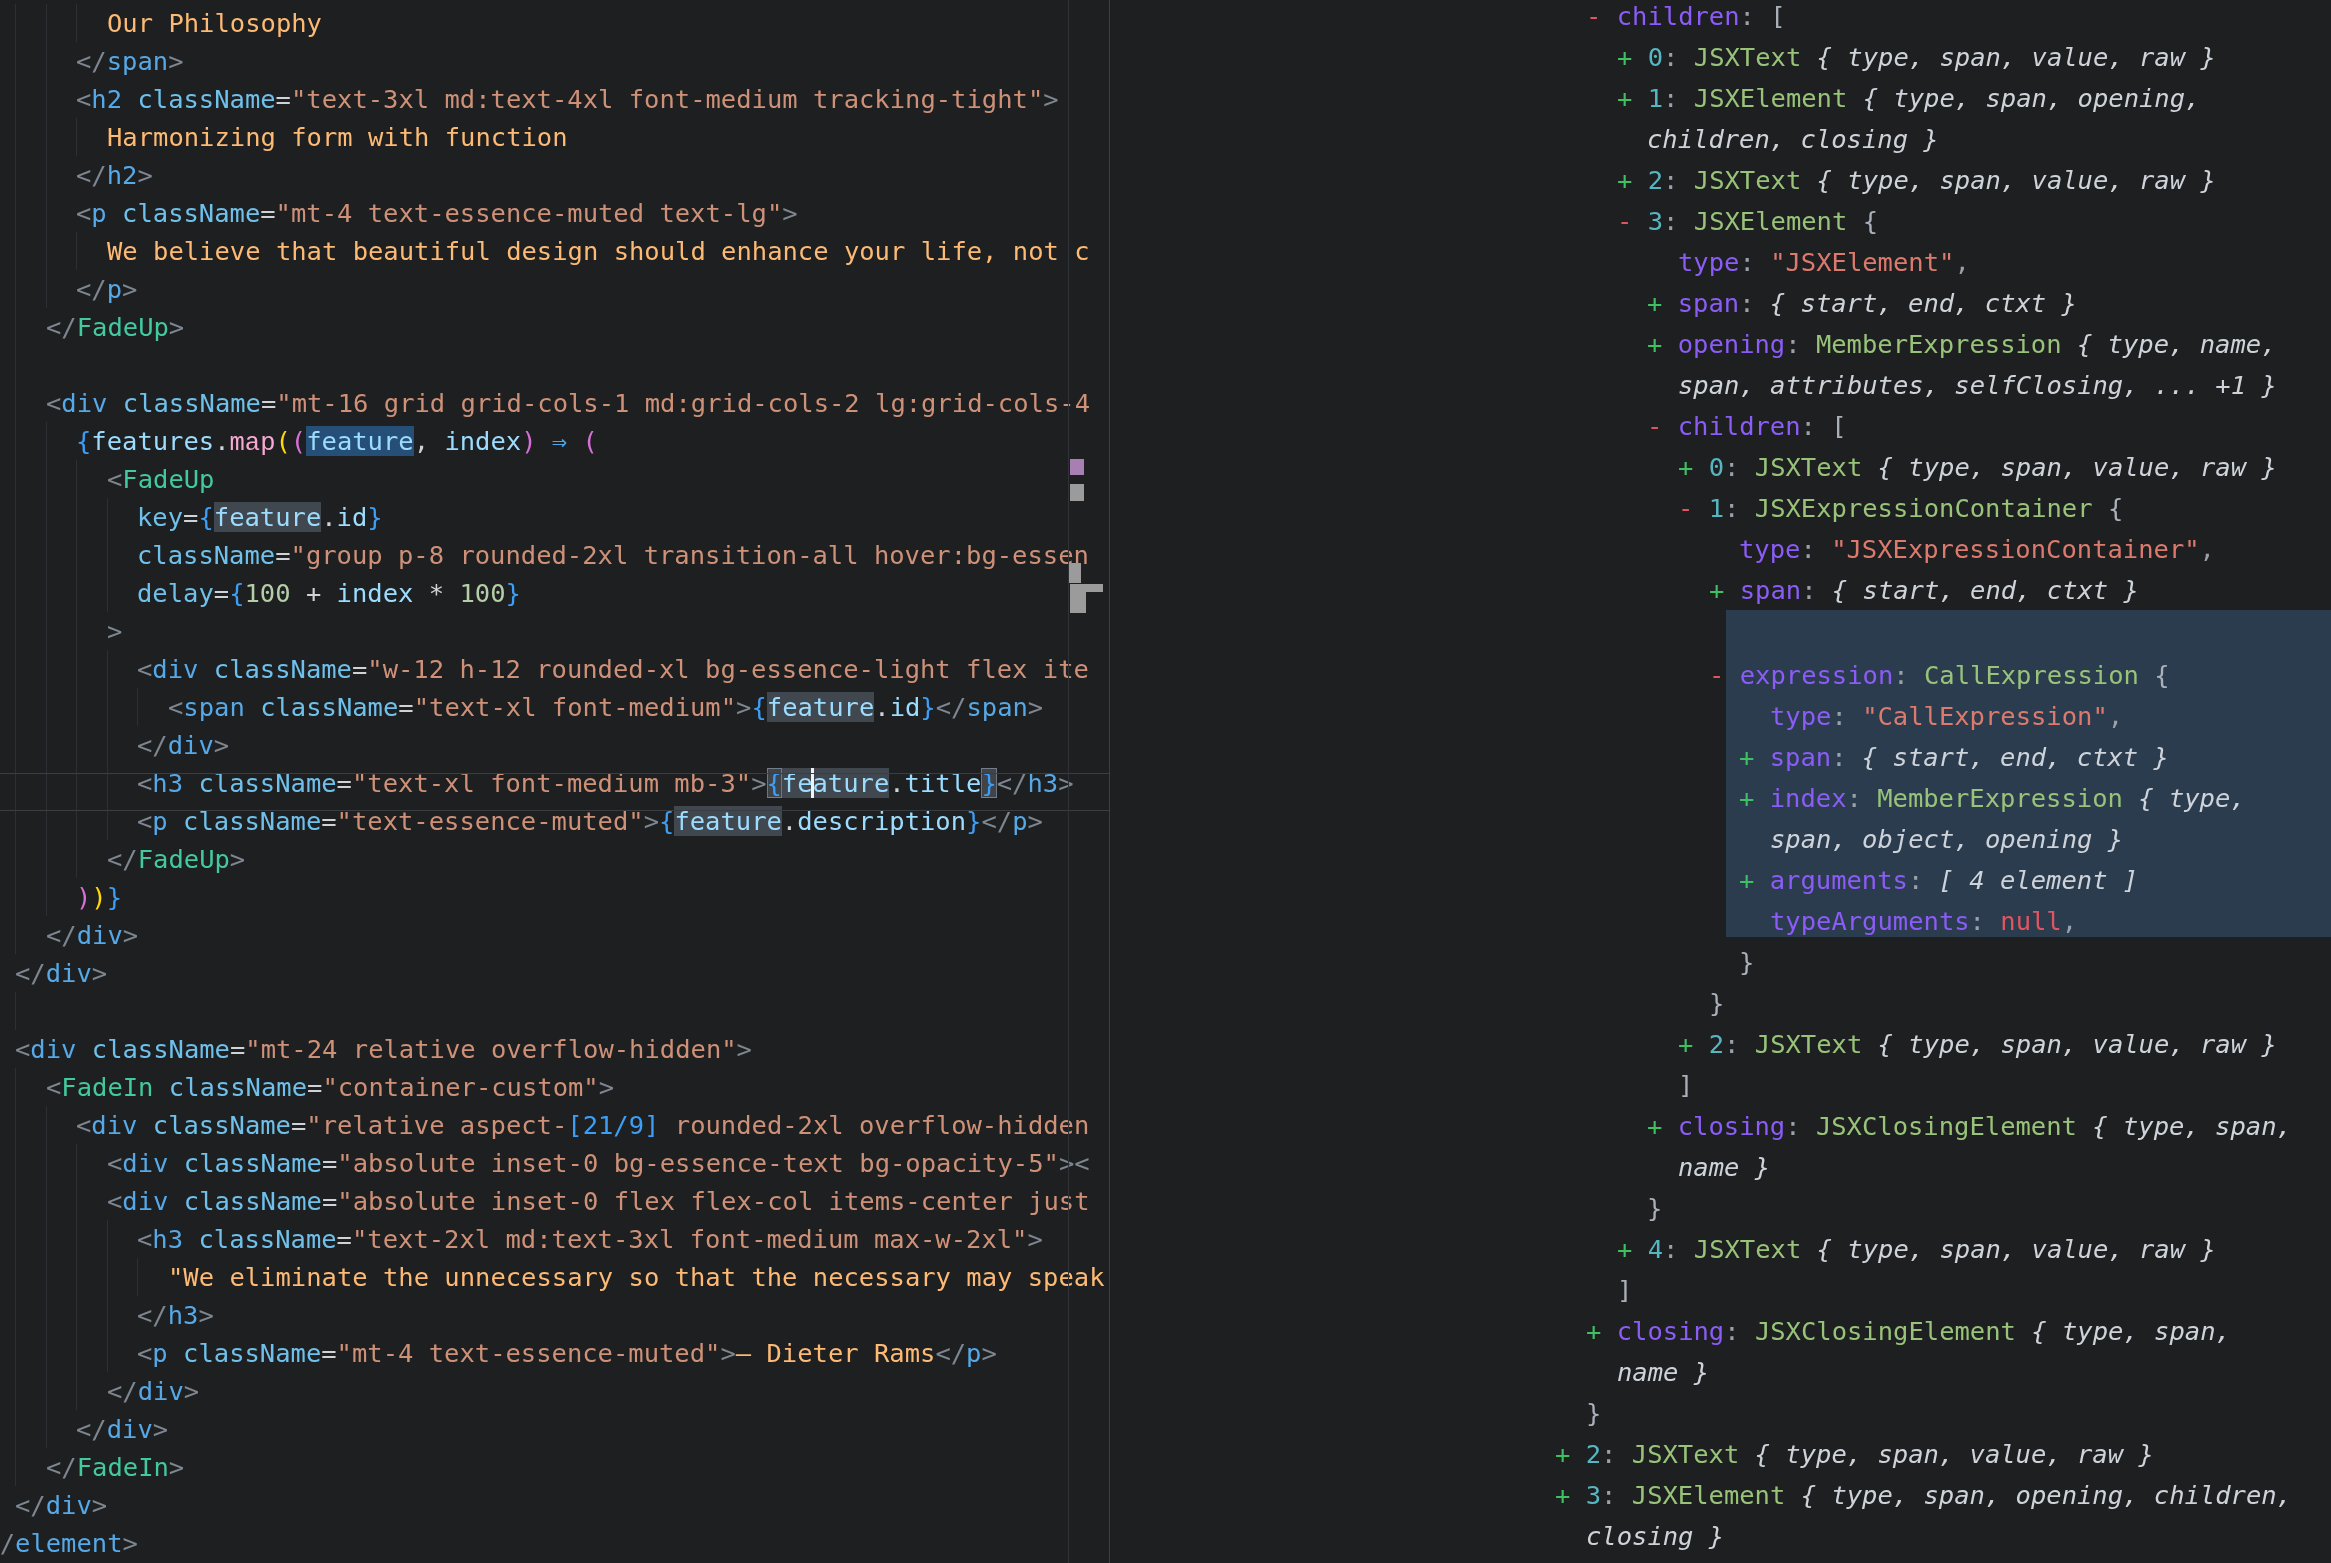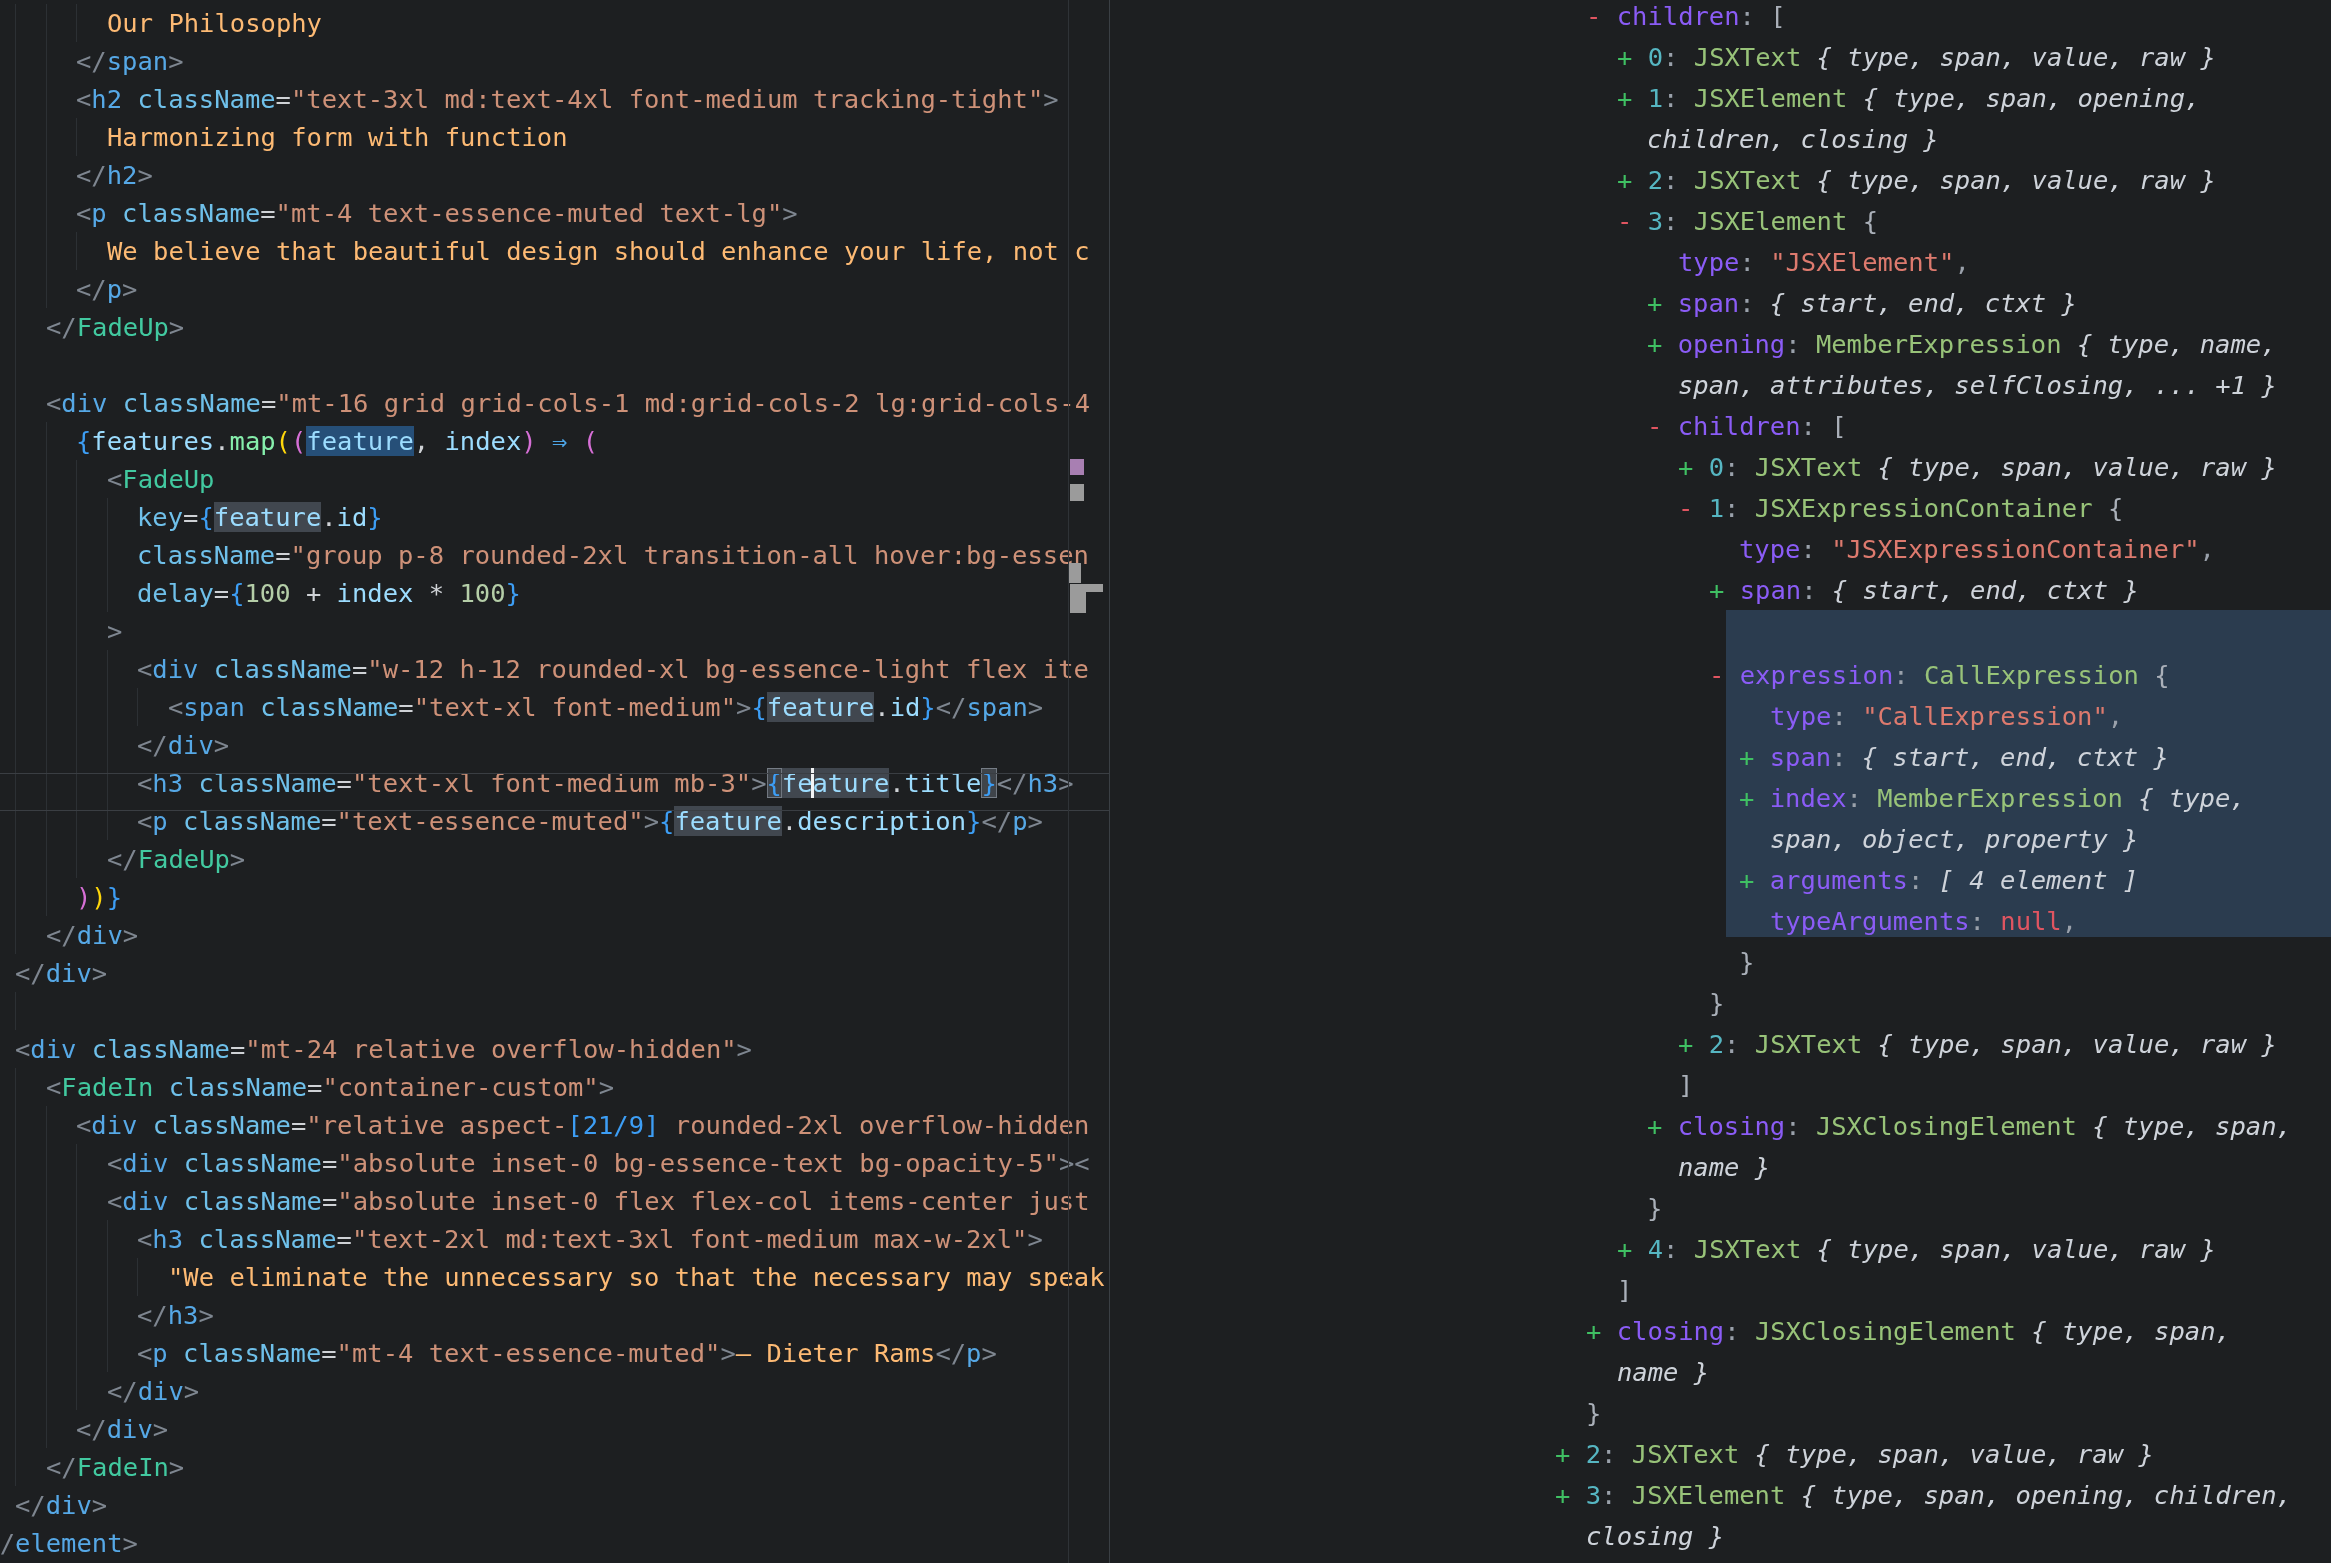--- a/index.html
+++ b/index.html
@@ -14,21 +14,21 @@
   .ig{position:absolute;top:0;bottom:0;width:0.9px;background:#2c3034;}
   
   .tk-pu{color:#7e8690;}
   .tk-tag{color:#56a8e6;}
   .tk-comp{color:#42c9a0;}
   .tk-attr{color:#6fc0ea;}
   .tk-op{color:#cfd2d6;}
   .tk-str{color:#ce9178;}
   .tk-txt{color:#fdba74;}
   .tk-id{color:#9cdcfe;}
-  .tk-fn{color:#86efac;}
+  .tk-fn{color:#f9a8d4;font-family:Liberation Mono, monospace;}
   .tk-num{color:#b5cea8;}
   .tk-b1{color:#ffd70b;}
   .tk-b2{color:#d66fd6;}
   .tk-b3{color:#3d9ef5;}
   .tk-ar{color:#4da6e8;}
   .tk-sel{color:#9cdcfe;background:#264f78;}
   .tk-hlw{color:#9cdcfe;background:#41474f;}
   .tk-brk{color:#3d9ef5;background:#3f444a;box-shadow:inset 0 0 0 0.9px #767d86;}
   .cursor{display:inline-block;width:2.7px;height:30px;background:#f2f3f4;vertical-align:middle;margin:0 -1.4px;position:relative;top:-1.8px;}
   #cursor-line-frame{position:absolute;left:0;width:1109px;height:38px;border-top:0.9px solid #3a3e43;border-bottom:0.9px solid #3a3e43;box-sizing:border-box;pointer-events:none;}
@@ -129,21 +129,21 @@
         <div class="tl" style="padding-left: 568px;"><span class="tk-it">span, attributes, selfClosing, ... +1 }</span></div>
         <div class="tl" style="padding-left: 537px;"><span class="tm tm-minus">- </span><span class="tk-key">children</span><span class="tk-apu">: </span><span class="tk-br">[</span></div>
         <div class="tl" style="padding-left: 568px;"><span class="tm tm-plus">+ </span><span class="tk-anum">0</span><span class="tk-apu">: </span><span class="tk-typ">JSXText</span><span class="tk-it"> { type, span, value, raw }</span></div>
         <div class="tl" style="padding-left: 568px;"><span class="tm tm-minus">- </span><span class="tk-anum">1</span><span class="tk-apu">: </span><span class="tk-typ">JSXExpressionContainer</span><span class="tk-br"> {</span></div>
         <div class="tl" style="padding-left: 629px;"><span class="tk-key">type</span><span class="tk-apu">: </span><span class="tk-astr">"JSXExpressionContainer"</span><span class="tk-apu">,</span></div>
         <div class="tl" style="padding-left: 599px;"><span class="tm tm-plus">+ </span><span class="tk-key">span</span><span class="tk-apu">: </span><span class="tk-it">{ start, end, ctxt }</span></div>
         <div class="tl" style="padding-left: 599px; margin-top: 44px;"><span class="tm tm-minus">- </span><span class="tk-key">expression</span><span class="tk-apu">: </span><span class="tk-typ">CallExpression</span><span class="tk-br"> {</span></div>
         <div class="tl" style="padding-left: 660px;"><span class="tk-key">type</span><span class="tk-apu">: </span><span class="tk-astr">"CallExpression"</span><span class="tk-apu">,</span></div>
         <div class="tl" style="padding-left: 629px;"><span class="tm tm-plus">+ </span><span class="tk-key">span</span><span class="tk-apu">: </span><span class="tk-it">{ start, end, ctxt }</span></div>
         <div class="tl" style="padding-left: 629px;"><span class="tm tm-plus">+ </span><span class="tk-key">index</span><span class="tk-apu">: </span><span class="tk-typ">MemberExpression</span><span class="tk-it"> { type,</span></div>
-        <div class="tl" style="padding-left: 660px;"><span class="tk-it">span, object, property }</span></div>
+        <div class="tl" style="padding-left: 660px;"><span class="tk-it">span, object, opening }</span></div>
         <div class="tl" style="padding-left: 629px;"><span class="tm tm-plus">+ </span><span class="tk-key">arguments</span><span class="tk-apu">: </span><span class="tk-it">[ 4 element ]</span></div>
         <div class="tl" style="padding-left: 660px;"><span class="tk-key">typeArguments</span><span class="tk-apu">: </span><span class="tk-nul">null</span><span class="tk-apu">,</span></div>
         <div class="tl" style="padding-left: 629px;"><span class="tk-br">}</span></div>
         <div class="tl" style="padding-left: 599px;"><span class="tk-br">}</span></div>
         <div class="tl" style="padding-left: 568px;"><span class="tm tm-plus">+ </span><span class="tk-anum">2</span><span class="tk-apu">: </span><span class="tk-typ">JSXText</span><span class="tk-it"> { type, span, value, raw }</span></div>
         <div class="tl" style="padding-left: 568px;"><span class="tk-br">]</span></div>
         <div class="tl" style="padding-left: 537px;"><span class="tm tm-plus">+ </span><span class="tk-key">closing</span><span class="tk-apu">: </span><span class="tk-typ">JSXClosingElement</span><span class="tk-it"> { type, span,</span></div>
         <div class="tl" style="padding-left: 568px;"><span class="tk-it">name }</span></div>
         <div class="tl" style="padding-left: 537px;"><span class="tk-br">}</span></div>
         <div class="tl" style="padding-left: 507px;"><span class="tm tm-plus">+ </span><span class="tk-anum">4</span><span class="tk-apu">: </span><span class="tk-typ">JSXText</span><span class="tk-it"> { type, span, value, raw }</span></div>

